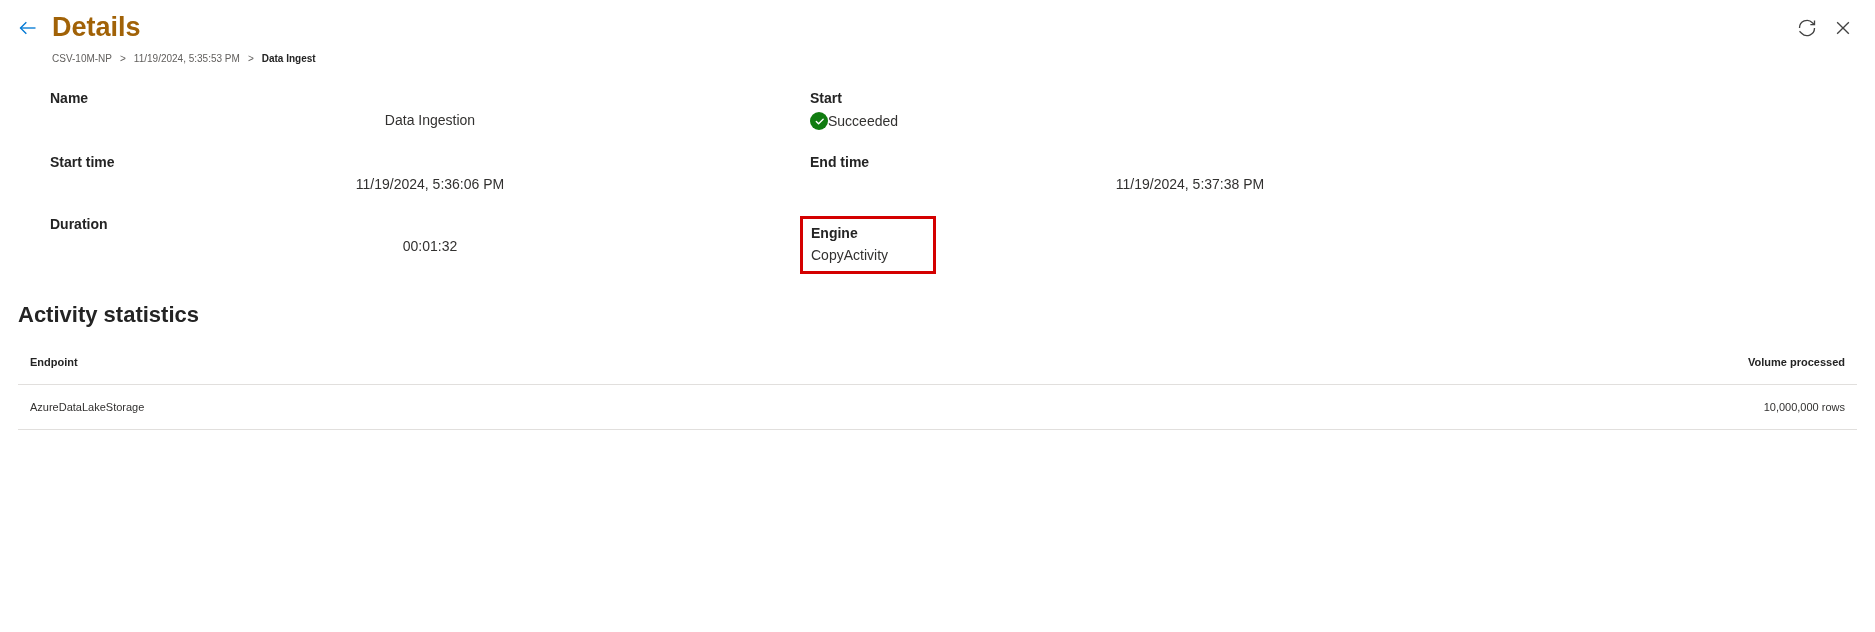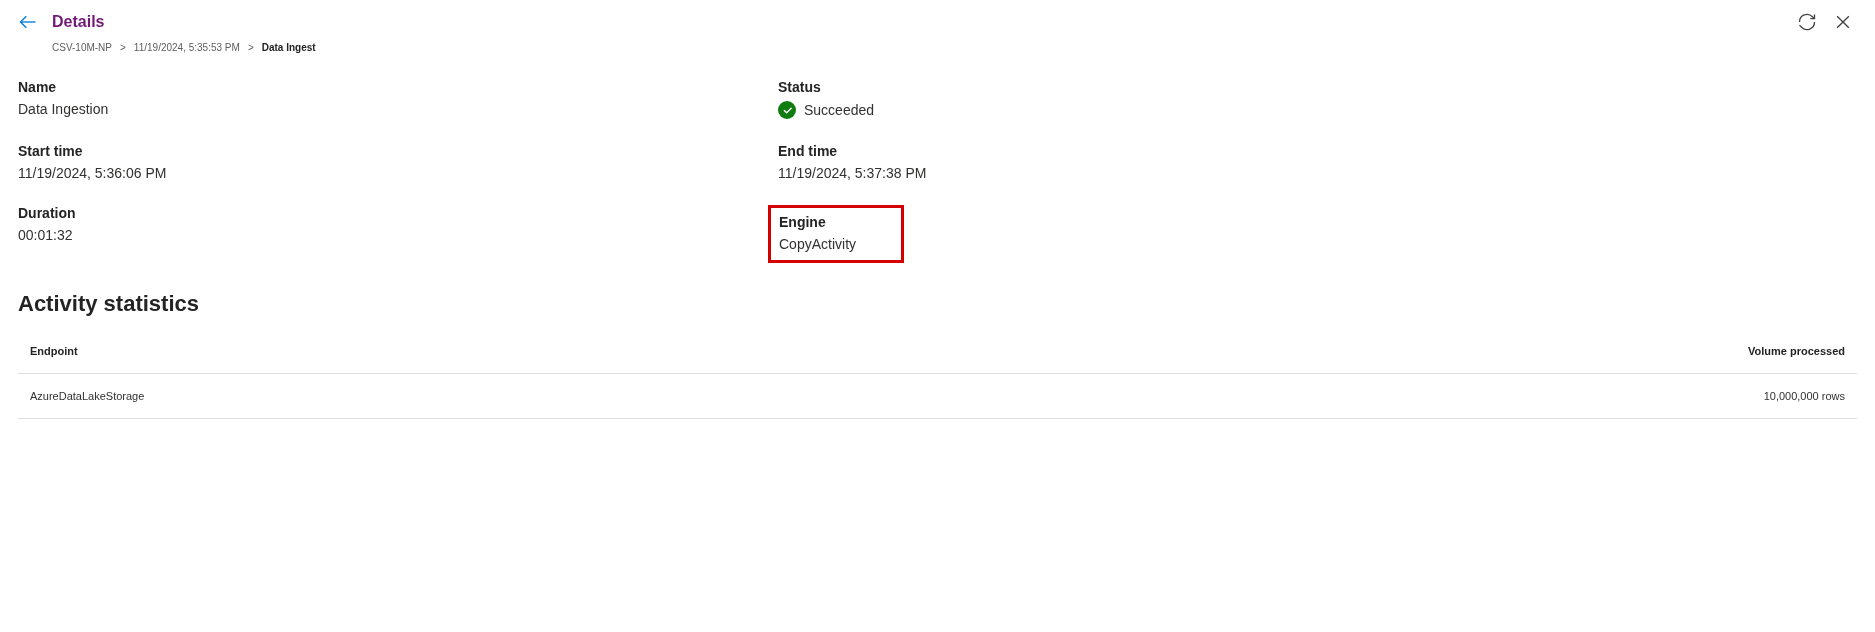--- a/index.html
+++ b/index.html
@@ -30,23 +30,23 @@
       align-items: center;
       justify-content: center;
       cursor: pointer;
       color: #0078d4;
     }
     .back-arrow svg {
       width: 20px;
       height: 20px;
     }
     .page-title {
-      font-size: 16px;
-      font-weight: 600;
-      color: #701a75;
+      font-size: 27px;
+      font-weight: 600;
+      color: #a16207;
     }
     .header-right {
       display: flex;
       align-items: center;
       gap: 16px;
     }
     .icon-btn {
       display: inline-flex;
       align-items: center;
       justify-content: center;
@@ -74,39 +74,41 @@
     .breadcrumb-current {
       color: #242424;
       font-weight: 600;
     }
     .details-grid {
       display: grid;
       grid-template-columns: 1fr 1fr;
       padding: 12px 18px 0 18px;
       row-gap: 24px;
       max-width: 1556px;
+      margin-left: 32px;
     }
     .detail-block {
       display: flex;
       flex-direction: column;
       gap: 6px;
     }
     .detail-label {
       font-size: 14px;
       font-weight: 600;
       color: #242424;
     }
     .detail-value {
       font-size: 14px;
       color: #323130;
+      text-align: center;
     }
     .status-row {
       display: flex;
       align-items: center;
-      gap: 8px;
+      gap: 0;
     }
     .status-icon {
       width: 18px;
       height: 18px;
       border-radius: 50%;
       background: #107c10;
       display: inline-flex;
       align-items: center;
       justify-content: center;
       color: #fff;
@@ -188,21 +190,21 @@
   <span class="breadcrumb-sep">&gt;</span>
   <span class="breadcrumb-current">Data Ingest</span>
 </nav>
 
 <div class="details-grid">
   <div class="detail-block">
     <span class="detail-label">Name</span>
     <span class="detail-value">Data Ingestion</span>
   </div>
   <div class="detail-block">
-    <span class="detail-label">Status</span>
+    <span class="detail-label">Start</span>
     <div class="status-row">
       <span class="status-icon">
         <svg viewBox="0 0 24 24" fill="none" stroke="currentColor" stroke-width="3" stroke-linecap="round" stroke-linejoin="round">
           <path d="M5 12l5 5L20 7"></path>
         </svg>
       </span>
       <span class="detail-value">Succeeded</span>
     </div>
   </div>
   <div class="detail-block">

